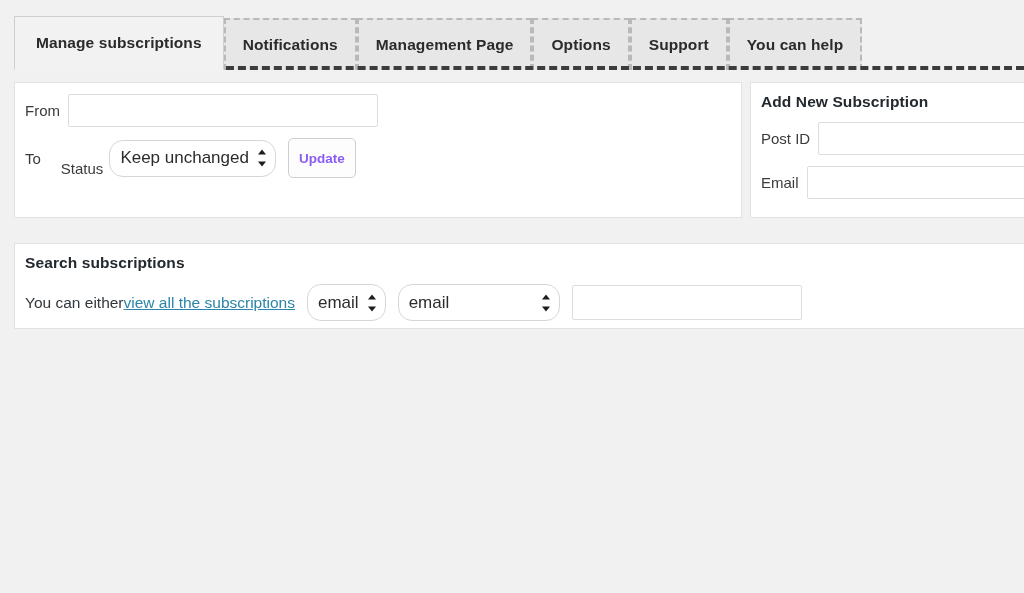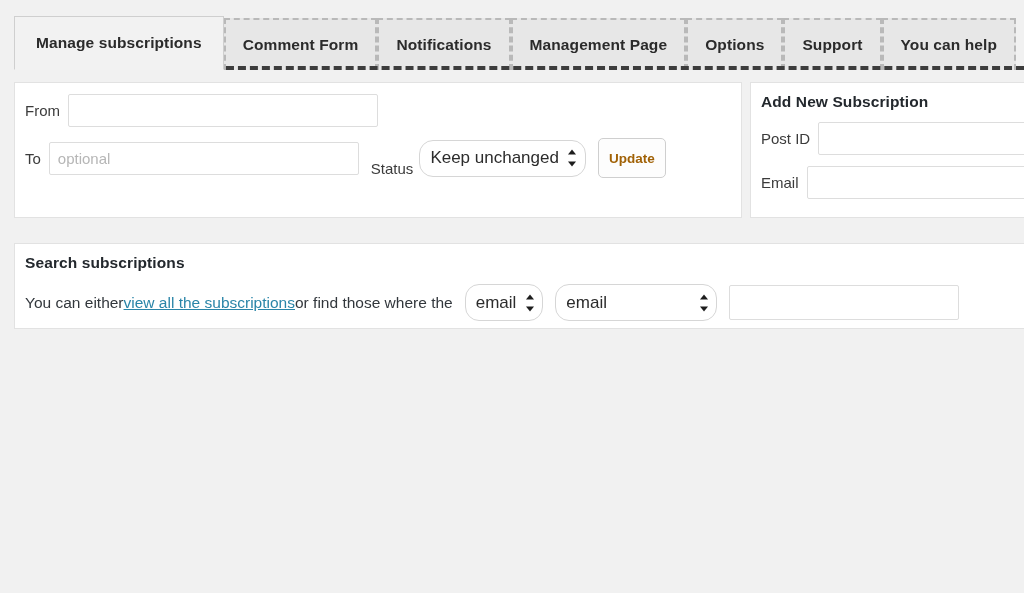--- a/index.html
+++ b/index.html
@@ -181,21 +181,21 @@
   .btn {
     box-sizing: border-box;
     height: 40px;
     padding: 0 10px;
     border: 1px solid #cfcfcf;
     border-radius: 5px;
     background: #fdfdfd;
     font-family: "Liberation Sans", sans-serif;
     font-size: 13.5px;
     font-weight: bold;
-    color: #a16207;
+    color: #8b5cf6;
     cursor: pointer;
     white-space: nowrap;
   }
 
   .search-line {
     display: flex;
     align-items: center;
     margin-left: 10px;
     margin-top: 12px;
     font-size: 15.5px;
@@ -214,23 +214,20 @@
 </head>
 <body>
 
 <div class="page">
 
   <div class="tab-bar">
     <div class="tab active">
       <span>Manage subscriptions</span>
     </div>
     <div class="tab">
-      <span>Comment Form</span>
-    </div>
-    <div class="tab">
       <span>Notifications</span>
     </div>
     <div class="tab">
       <span>Management Page</span>
     </div>
     <div class="tab">
       <span>Options</span>
     </div>
     <div class="tab">
       <span>Support</span>
@@ -243,21 +240,20 @@
 
   <div class="panel" id="panel-mass-update">
 
     <div class="field-row">
       <span class="field-label">From</span>
       <input class="text-input" id="input-from" type="text" value="" style="">
     </div>
 
     <div class="field-row">
       <span class="field-label">To</span>
-      <input class="text-input" id="input-to" type="text" placeholder="optional" style="">
 
       <span class="field-label gap-l gap-r">Status</span>
 
       <span class="select-wrap">
         <span class="select-box">Keep unchanged</span>
         <span class="select-arrows">
           <i class="up"></i>
             <i class="down"></i>
         </span>
       </span>
@@ -279,21 +275,20 @@
       <input class="text-input" id="input-email" type="text" value="" style="">
     </div>
   </div>
 
   <div class="panel" id="panel-search">
     <div class="panel-title">Search subscriptions</div>
 
     <div class="search-line">
       <span class="txt">You can either </span>
       <a class="search-link">view all the subscriptions</a>
-      <span class="txt"> or find those where the</span>
 
       <span class="select-wrap gap-l">
         <span class="select-box">email</span>
         <span class="select-arrows">
           <i class="up"></i>
             <i class="down"></i>
         </span>
       </span>
 
       <span class="select-wrap gap-l">

